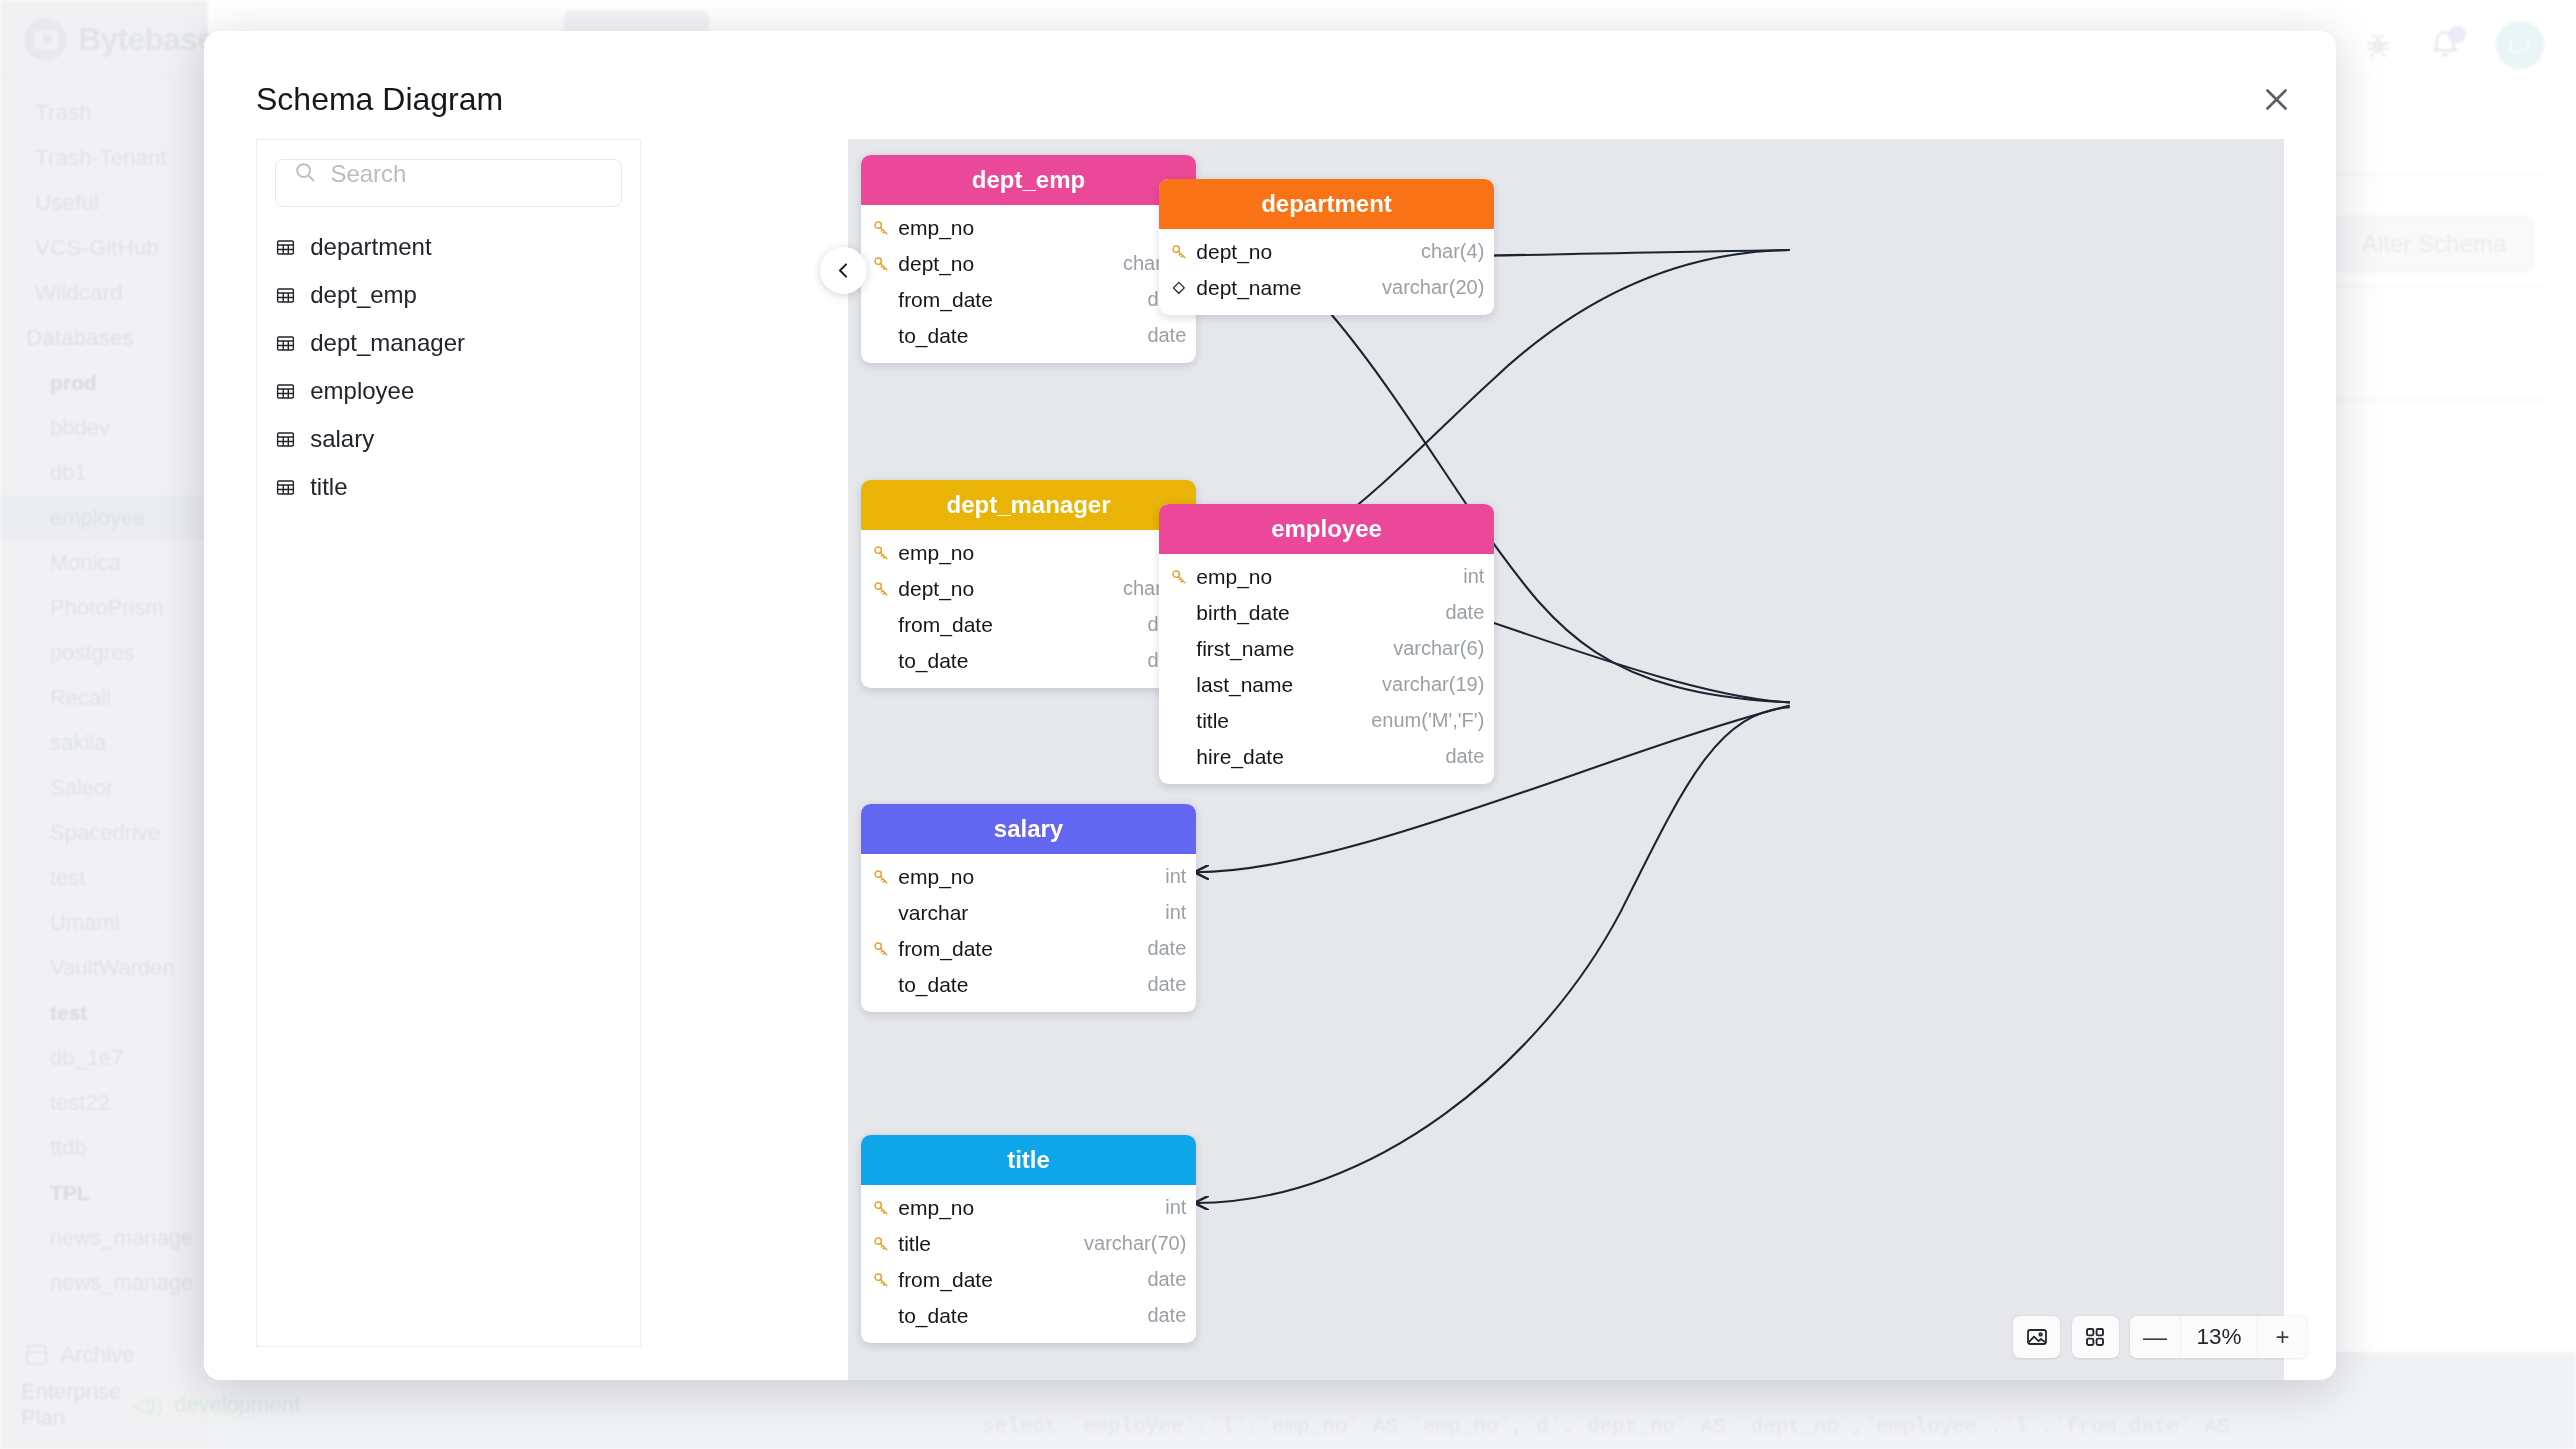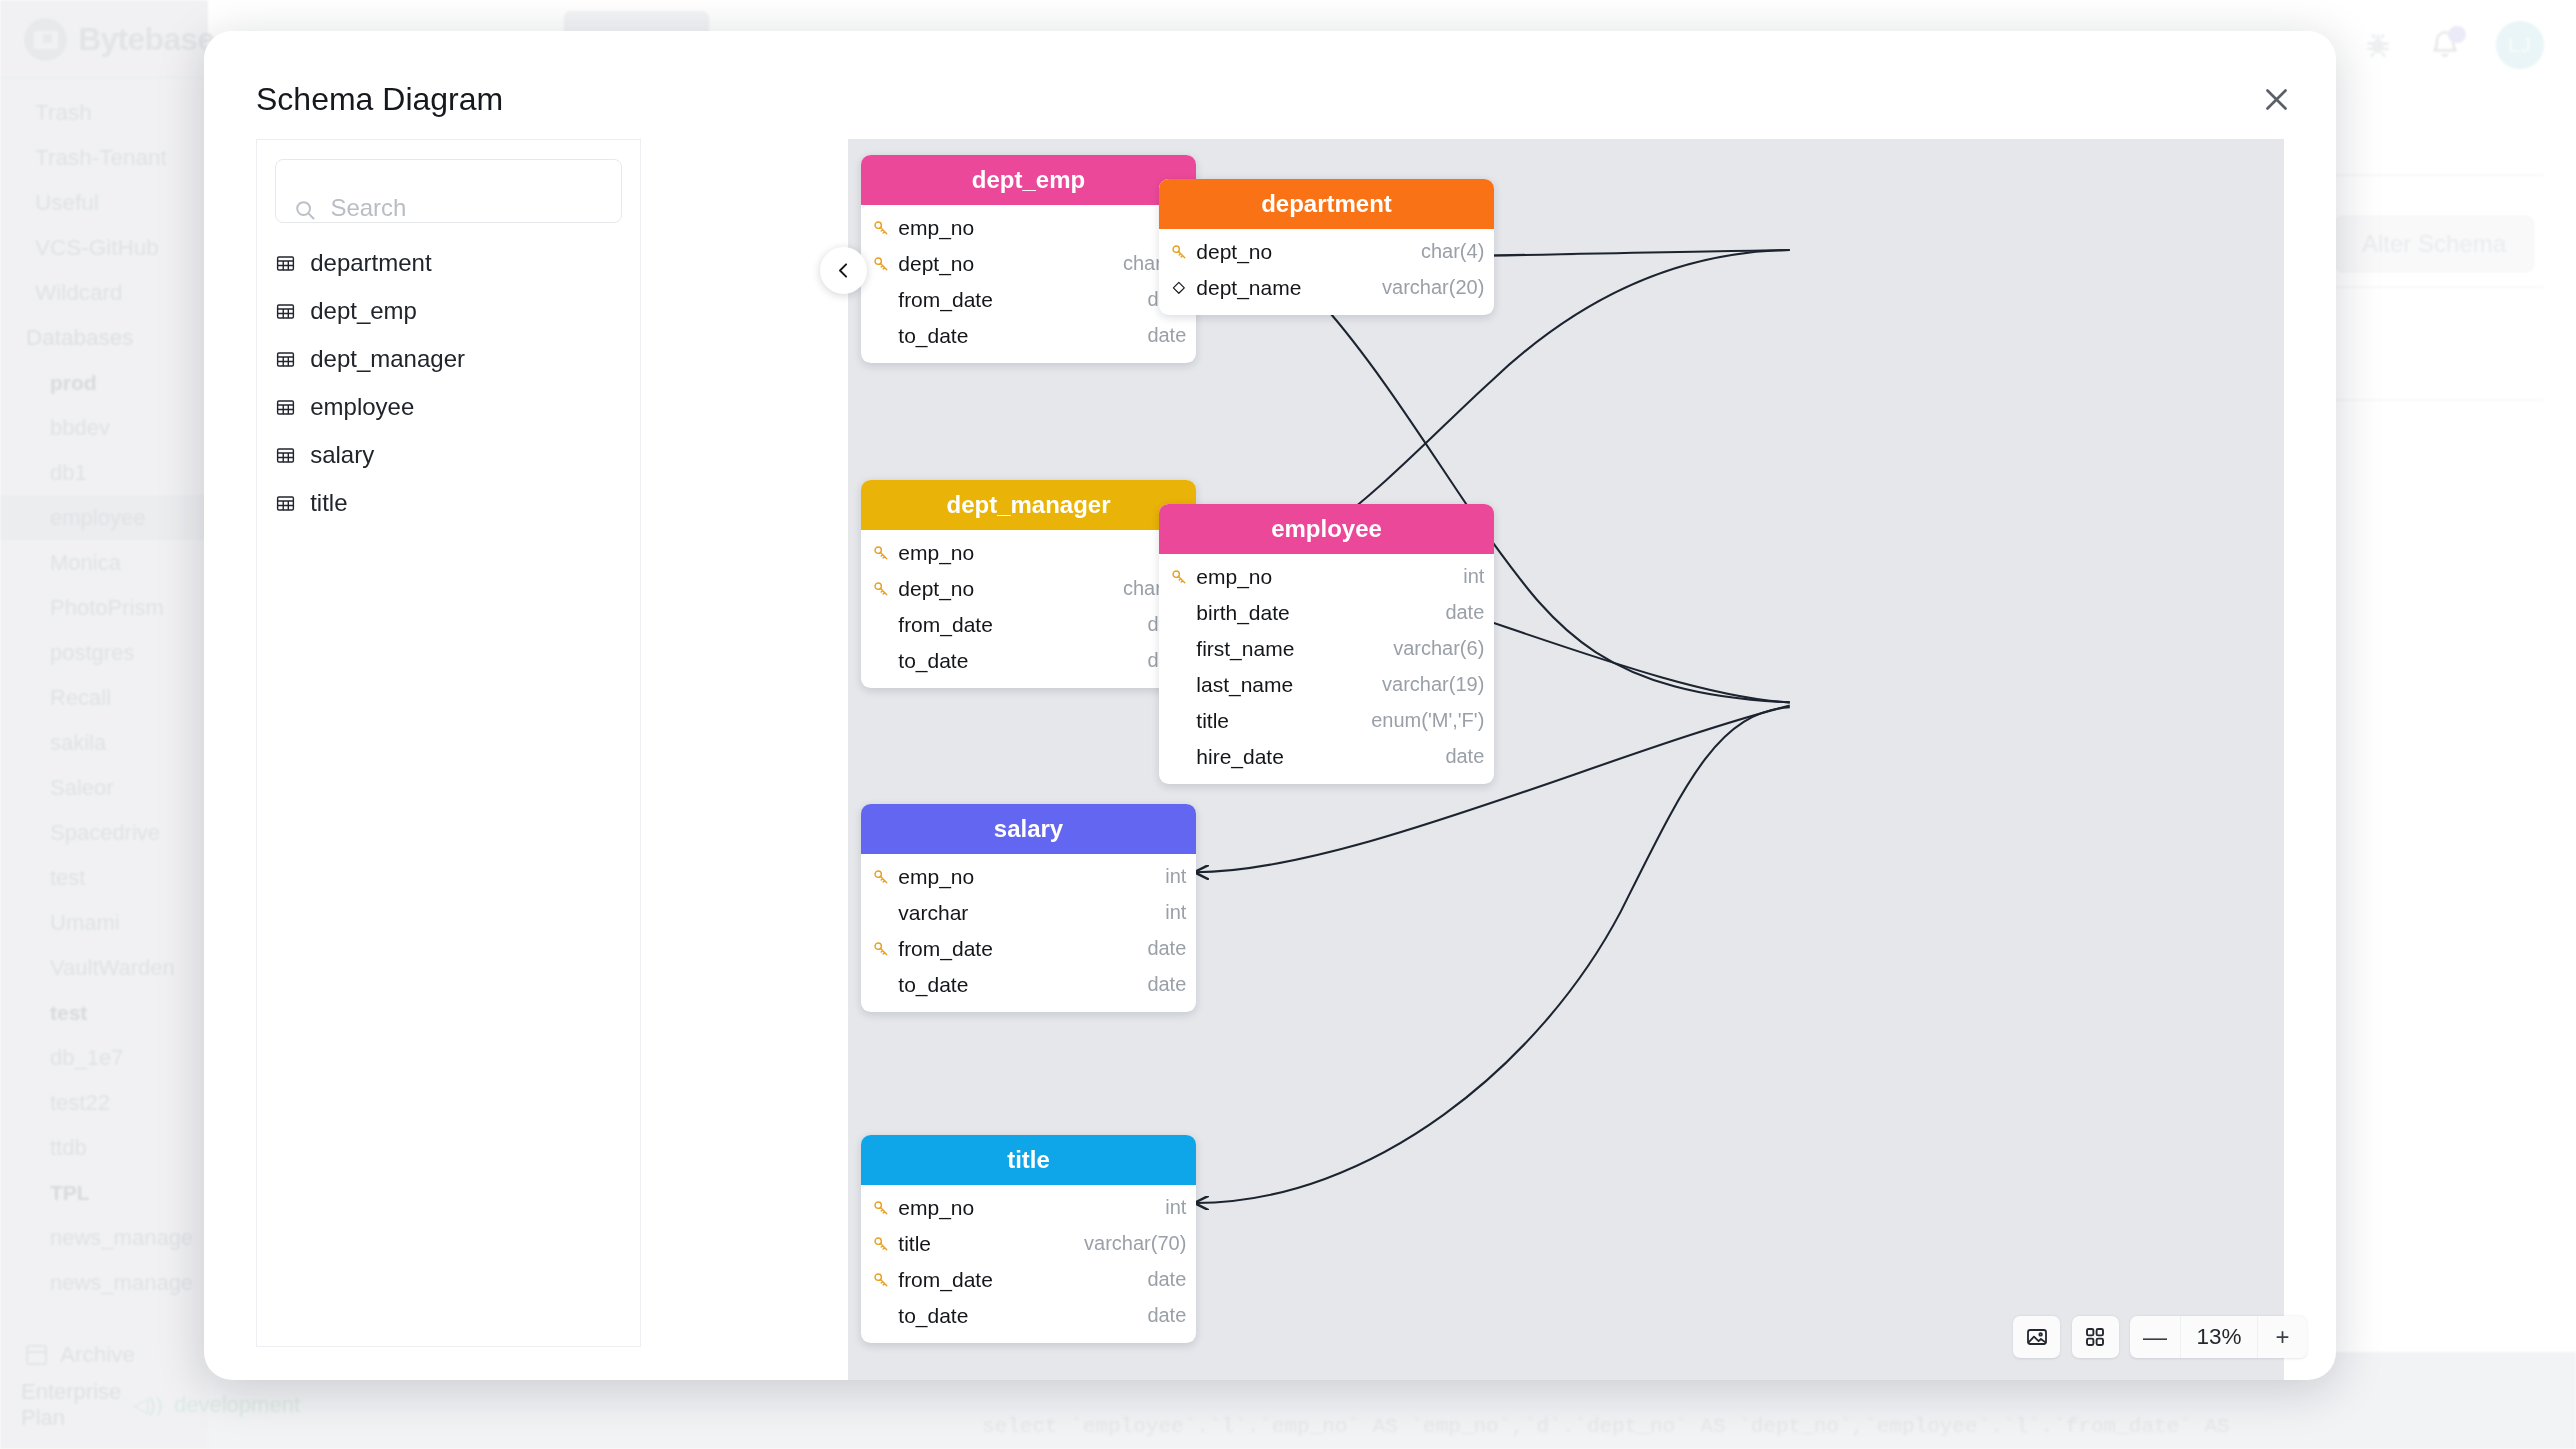--- a/index.html
+++ b/index.html
@@ -131,21 +131,21 @@
   #overlay {
     position: absolute; inset: 0;
     background: rgba(255,255,255,0.55);
   }
 
   
   #modal {
     position: absolute;
     left: 204px; top: 31px; width: 2132px; height: 1349px;
     background: #ffffff;
-    border-radius: 28px;
+    border-radius: 16px;
     box-shadow: 0 9.7px 48px rgba(16,24,40,.18);
     overflow: hidden;
   }
   #modal-title {
     position: absolute; left: 52px; top: 50px;
     font-size: 32px; color: #16181d; font-weight: 400;
   }
   #modal-close {
     position: absolute; right: 34px; top: 42px;
     width: 52px; height: 52px;
@@ -156,22 +156,22 @@
 
   
   #left-panel {
     position: absolute; left: 52px; top: 108px;
     width: 385px; height: 1208px;
     background: #ffffff;
     border: 1.6px solid #eceef1;
   }
   #search-box {
     margin: 19.3px 17.7px 0 17.7px;
-    height: 64px; border: 1.6px solid #e6e8eb; border-radius: 8px;
-    display: flex; align-items: flex-end; gap: 13px; padding: 0 17.7px;
+    height: 48px; border: 1.6px solid #e6e8eb; border-radius: 8px;
+    display: flex; align-items: flex-start; gap: 13px; padding: 0 17.7px;
   }
   #search-box .mag { flex: 0 0 auto; }
   #search-box .mag svg { width: 24px; height: 24px; display:block; }
   #search-input {
     border: 0; outline: 0; font-size: 24px; color: #1b1d21;
     font-family: "Liberation Sans", sans-serif;
     background: transparent; width: 100%;
   }
   #search-input::placeholder { color: #b9bdc4; }
 

